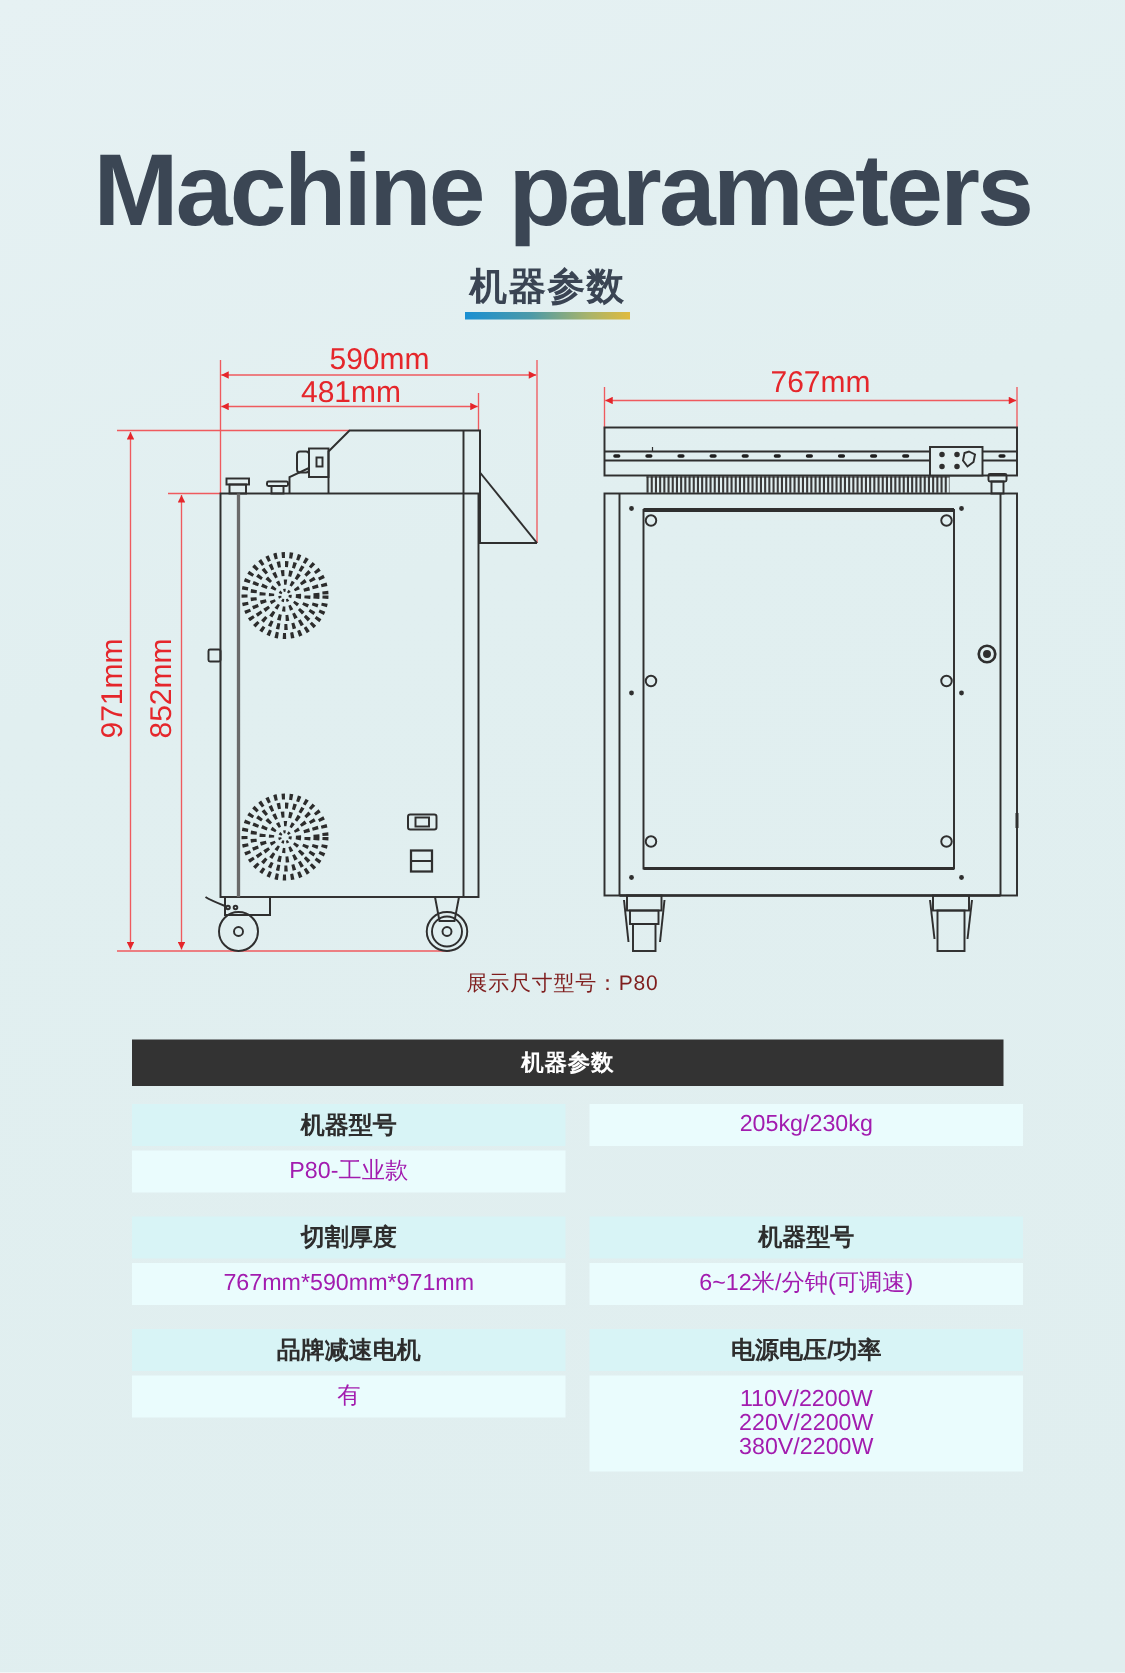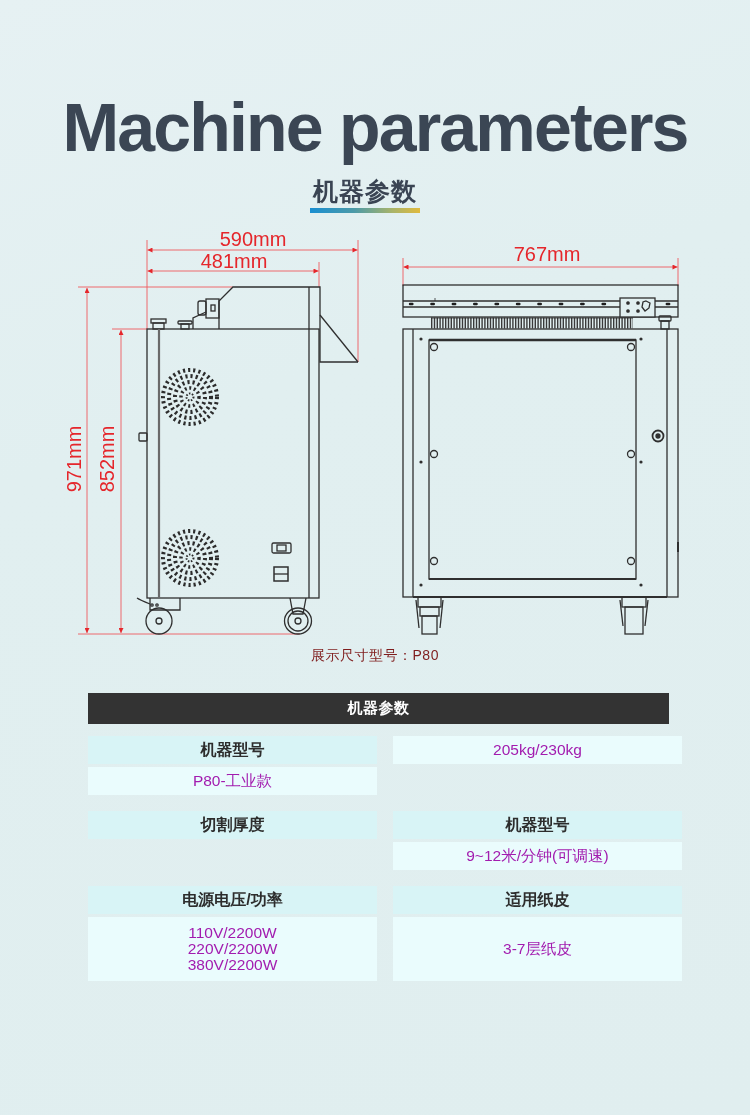--- a/index.html
+++ b/index.html
@@ -212,32 +212,33 @@
     <div class="col">
       <div class="cell-label">机器型号</div>
       <div class="cell-value">P80-工业款</div>
     </div>
     <div class="col">
       <div class="cell-value">205kg/230kg</div>
     </div>
 
     <div class="col">
       <div class="cell-label">切割厚度</div>
+      <div class="cell-value">767mm*590mm*971mm</div>
     </div>
 
 
     <div class="col">
       <div class="cell-label">机器型号</div>
-      <div class="cell-value">9~12米/分钟(可调速)</div>
+      <div class="cell-value">6~12米/分钟(可调速)</div>
+    </div>
+    <div class="col">
+      <div class="cell-label">品牌减速电机</div>
+      <div class="cell-value">有</div>
     </div>
 
     <div class="col">
       <div class="cell-label">电源电压/功率</div>
       <div class="cell-value tall">110V/2200W
 220V/2200W
 380V/2200W</div>
     </div>
-    <div class="col">
-      <div class="cell-label">适用纸皮</div>
-      <div class="cell-value tall">3-7层纸皮</div>
-    </div>
   </div>
 </div>
 
 </body></html>

